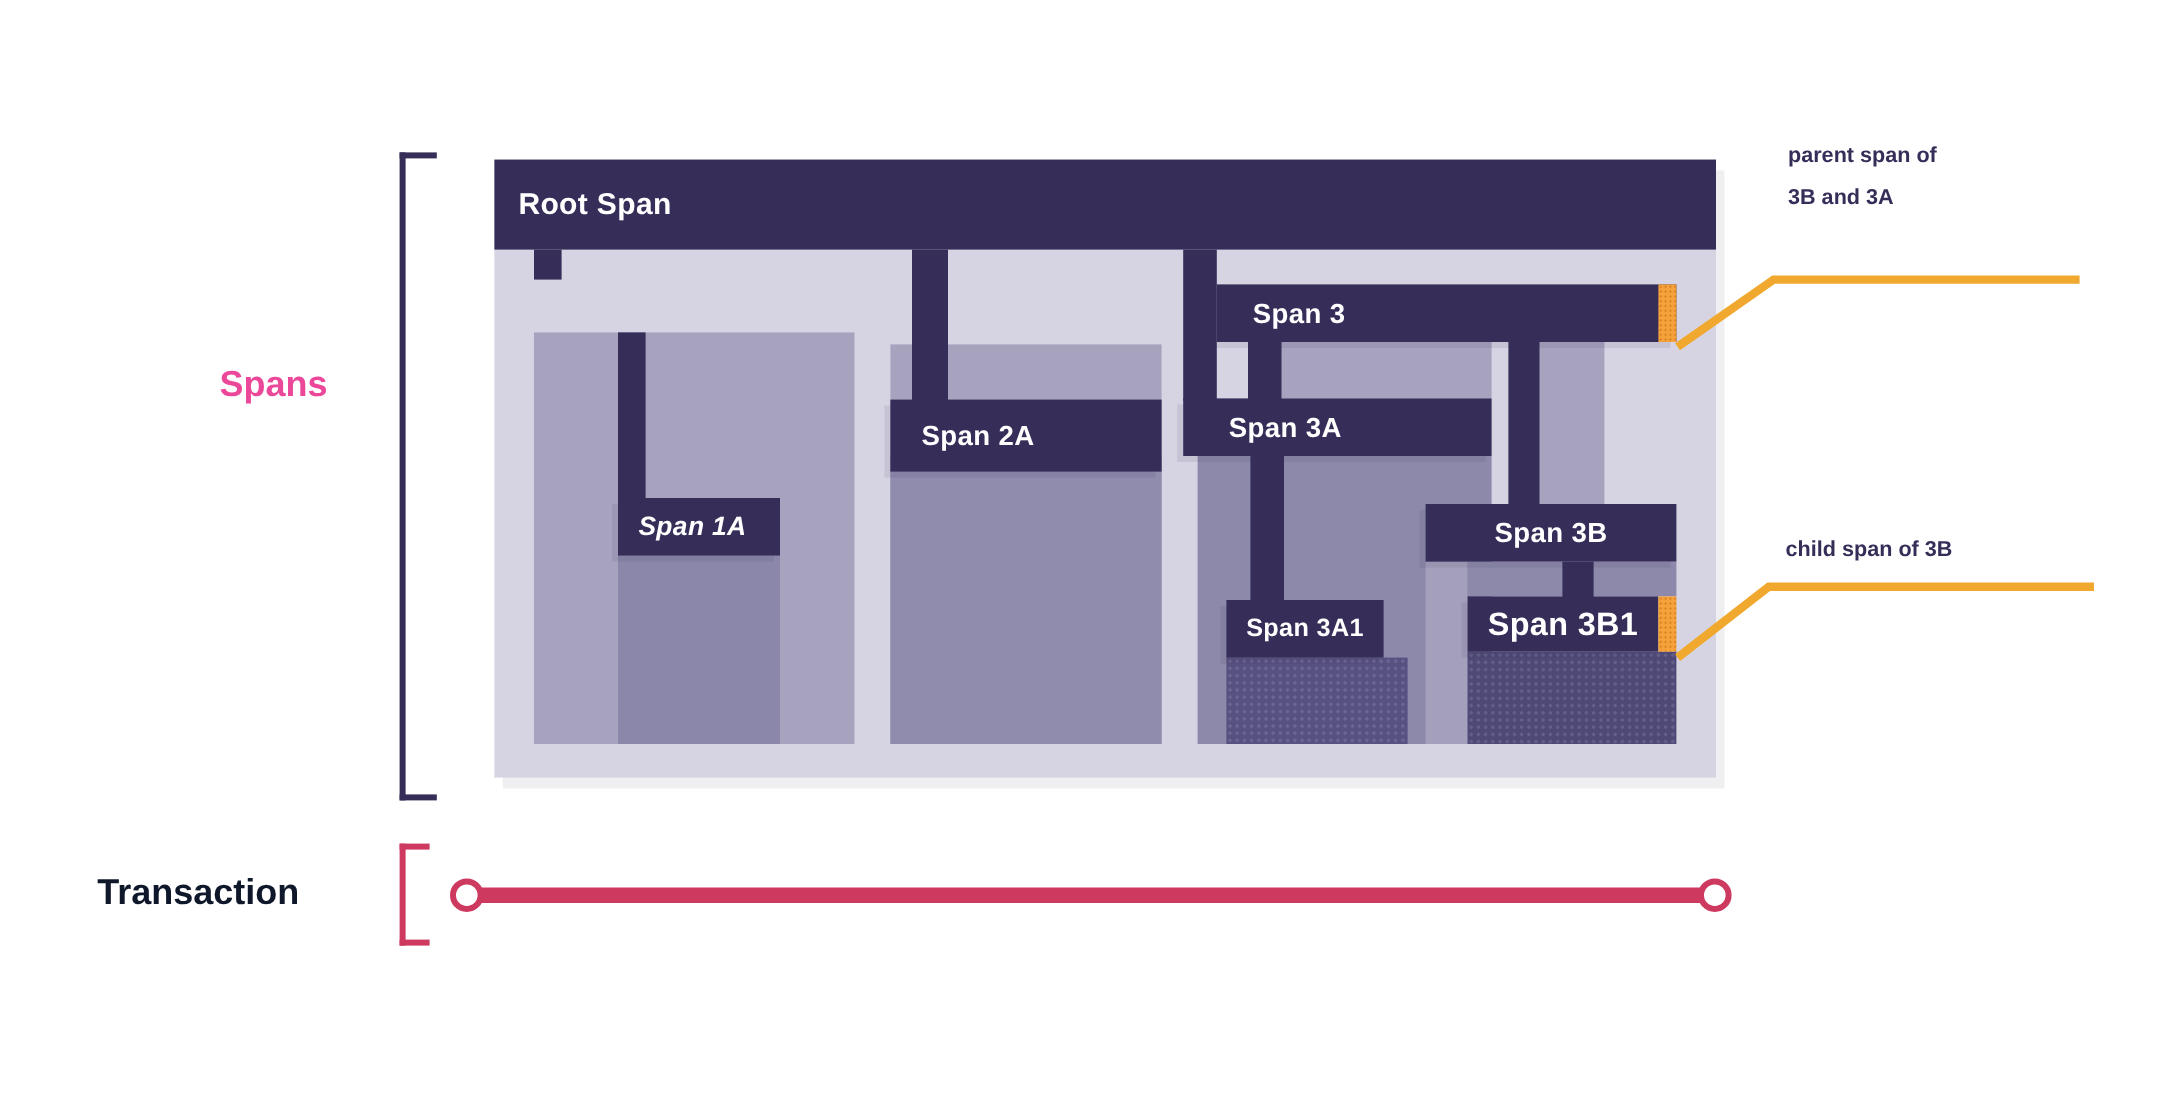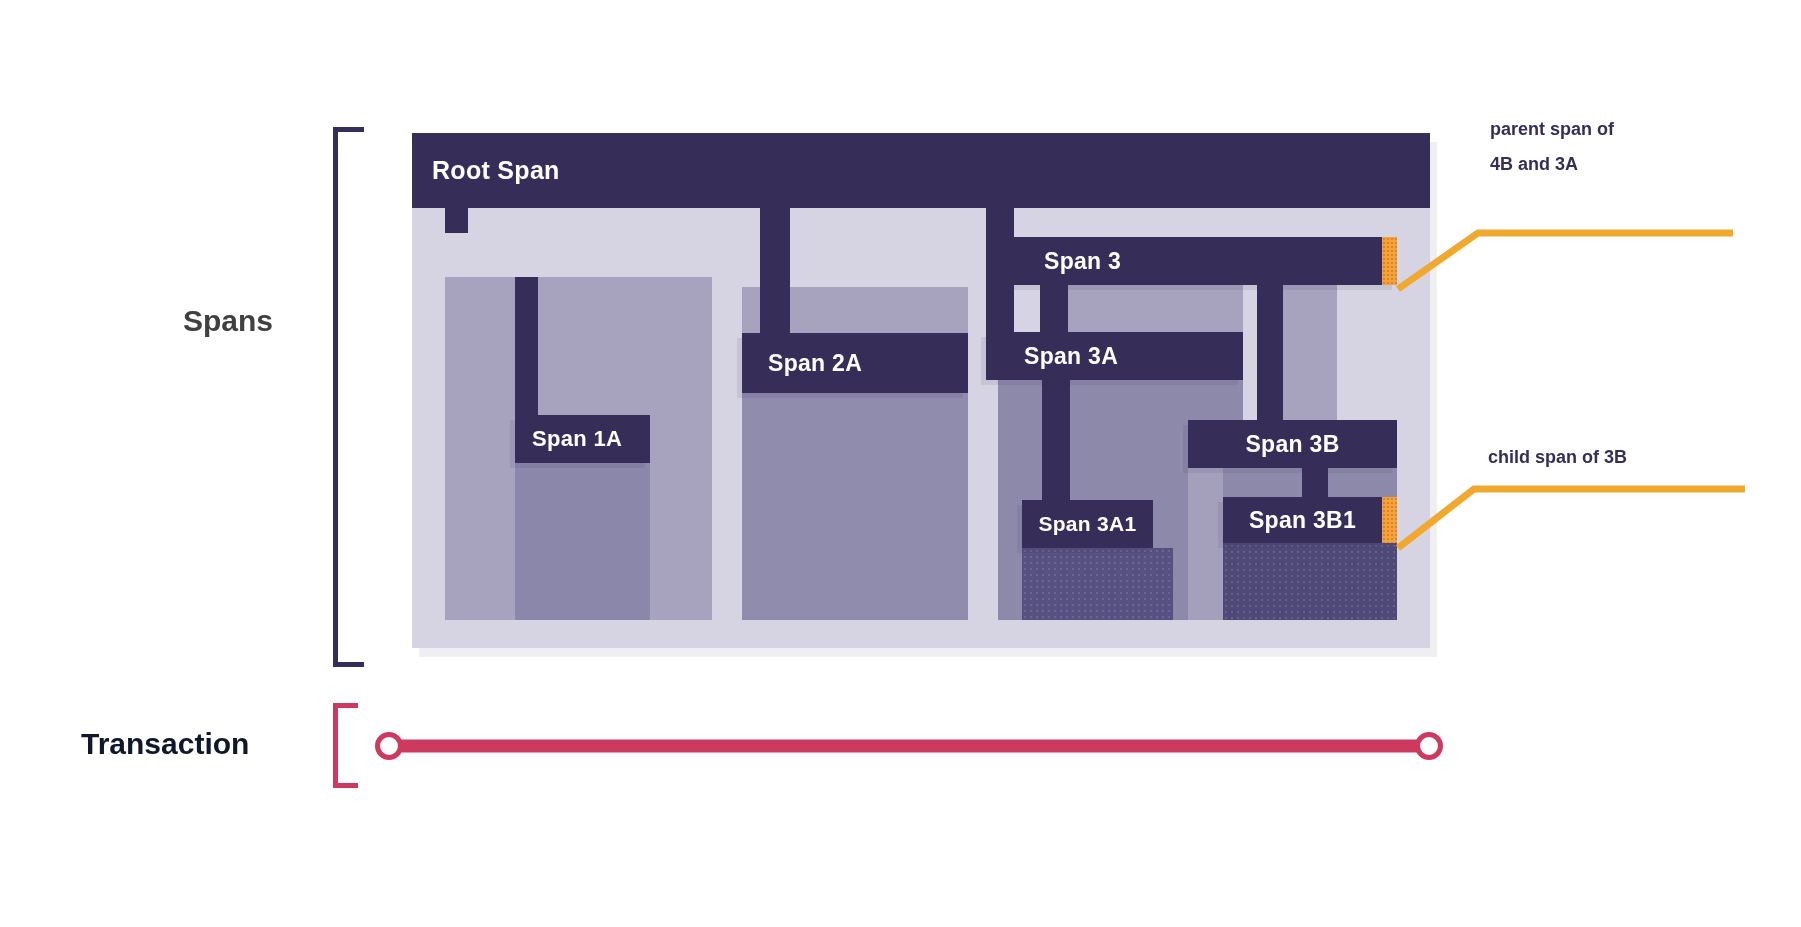--- a/index.html
+++ b/index.html
@@ -18,21 +18,21 @@
   .slice{background:#A4A0BC;}
   .body-dark1{background:#575181;}
   .body-dark2{background:#4F4978;}
   .dots{background-image:radial-gradient(rgba(255,255,255,0.12) 1.2px,transparent 1.2px);
         background-size:6px 6px;}
   .marker{position:absolute;top:0;right:0;width:15px;height:100%;background:#F5A23B;
           background-image:radial-gradient(rgba(186,98,10,0.45) 1px,transparent 1px);
           background-size:4px 4px;}
   .bracket-purple{width:26px;border:5px solid #362D59;border-right:none;}
   .bracket-red{width:20px;border:5px solid #CE3A5F;border-right:none;}
-  .side-label{color:#404040;font-size:30px;}
+  .side-label{color:#ec4899;font-size:30px;}
   .side-label.red{color:#0f172a;}
   .annot{color:#362D59;font-size:18px;line-height:35px;}
   svg{position:absolute;left:0;top:0;pointer-events:none;}
 </style>
 </head>
 <body>
 
 <div class="canvas">
 
   <div class="abs container" style="left:412px;top:133px;width:1018px;height:515px;"></div>
@@ -55,57 +55,57 @@
   <div class="abs connector" style="left:986px;top:208px;width:28px;height:126px;"></div>
   <div class="abs connector" style="left:1040px;top:285px;width:28px;height:49px;"></div>
   <div class="abs connector" style="left:1042px;top:380px;width:28px;height:122px;"></div>
   <div class="abs connector" style="left:1257px;top:285px;width:26px;height:137px;"></div>
   <div class="abs connector" style="left:1302px;top:468px;width:26px;height:31px;"></div>
 
   <div class="abs bar" style="left:412px;top:133px;width:1018px;height:75px;font-size:25px;padding-left:20px;box-sizing:border-box;box-shadow:none;">
     <span>Root Span</span>
   </div>
 
-  <div class="abs bar" style="left:515px;top:415px;width:135px;height:48px;padding-left:17px;box-sizing:border-box;font-size:22px;">
+  <div class="abs bar" style="left:515px;top:415px;width:135px;height:48px;padding-left:17px;box-sizing:border-box;font-size:22px;font-style:italic;">
     <span>Span 1A</span>
   </div>
   <div class="abs bar" style="left:742px;top:333px;width:226px;height:60px;padding-left:26px;box-sizing:border-box;">
     <span>Span 2A</span>
   </div>
   <div class="abs bar" style="left:1014px;top:237px;width:383px;height:48px;padding-left:30px;box-sizing:border-box;">
     <span>Span 3</span>
     <span class="marker"></span>
   </div>
   <div class="abs bar" style="left:986px;top:332px;width:257px;height:48px;padding-left:38px;box-sizing:border-box;">
     <span>Span 3A</span>
   </div>
   <div class="abs bar center" style="left:1022px;top:500px;width:131px;height:48px;font-size:21px;">
     <span>Span 3A1</span>
   </div>
   <div class="abs bar center" style="left:1188px;top:420px;width:209px;height:48px;align-items:center;">
     <span>Span 3B</span>
   </div>
-  <div class="abs bar center" style="left:1223px;top:497px;width:159px;height:46px;font-size:23px;">
+  <div class="abs bar center" style="left:1223px;top:497px;width:159px;height:46px;font-size:27px;">
     <span>Span 3B1</span>
   </div>
   <div class="abs marker" style="left:1382px;top:497px;width:15px;height:46px;right:auto;"></div>
 
   <div class="abs bracket-purple" style="left:333px;top:127px;height:530px;"></div>
   <div class="abs bracket-red" style="left:333px;top:703px;height:75px;"></div>
 
   <div class="abs side-label" style="left:183px;top:304px;">
     <span>Spans</span>
   </div>
   <div class="abs side-label red" style="left:81px;top:727px;">
     <span>Transaction</span>
   </div>
 
   <div class="abs annot" style="left:1490px;top:112px;">
     <div>parent span of</div>
-    <div>4B and 3A</div>
+    <div>3B and 3A</div>
   </div>
   <div class="abs annot" style="left:1488px;top:440px;">
     <span>child span of 3B</span>
   </div>
 
   <svg width="1801" height="927" viewBox="0 0 1801 927">
     <polyline points="1398,289 1478,233 1733,233" fill="none" stroke="#F0A92E" stroke-width="7"></polyline>
     <polyline points="1398,548 1474,489 1745,489" fill="none" stroke="#F0A92E" stroke-width="7"></polyline>
     <line x1="400" y1="746" x2="1418" y2="746" stroke="#CE3A5F" stroke-width="13"></line>
     <circle cx="389" cy="746" r="11.5" fill="#ffffff" stroke="#CE3A5F" stroke-width="5"></circle>

